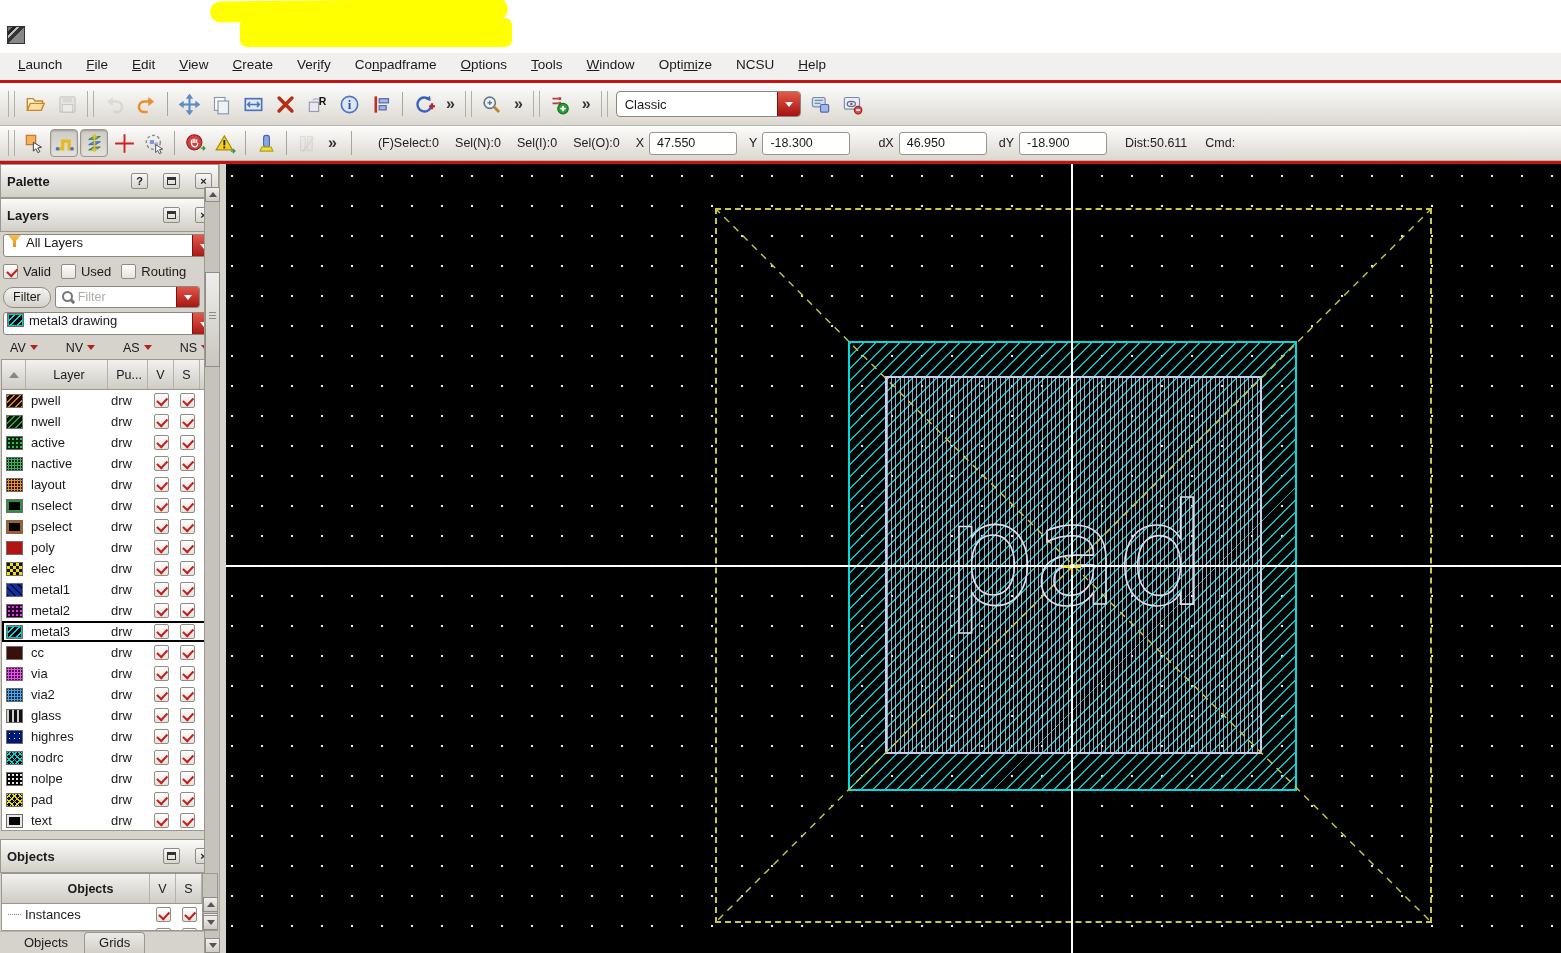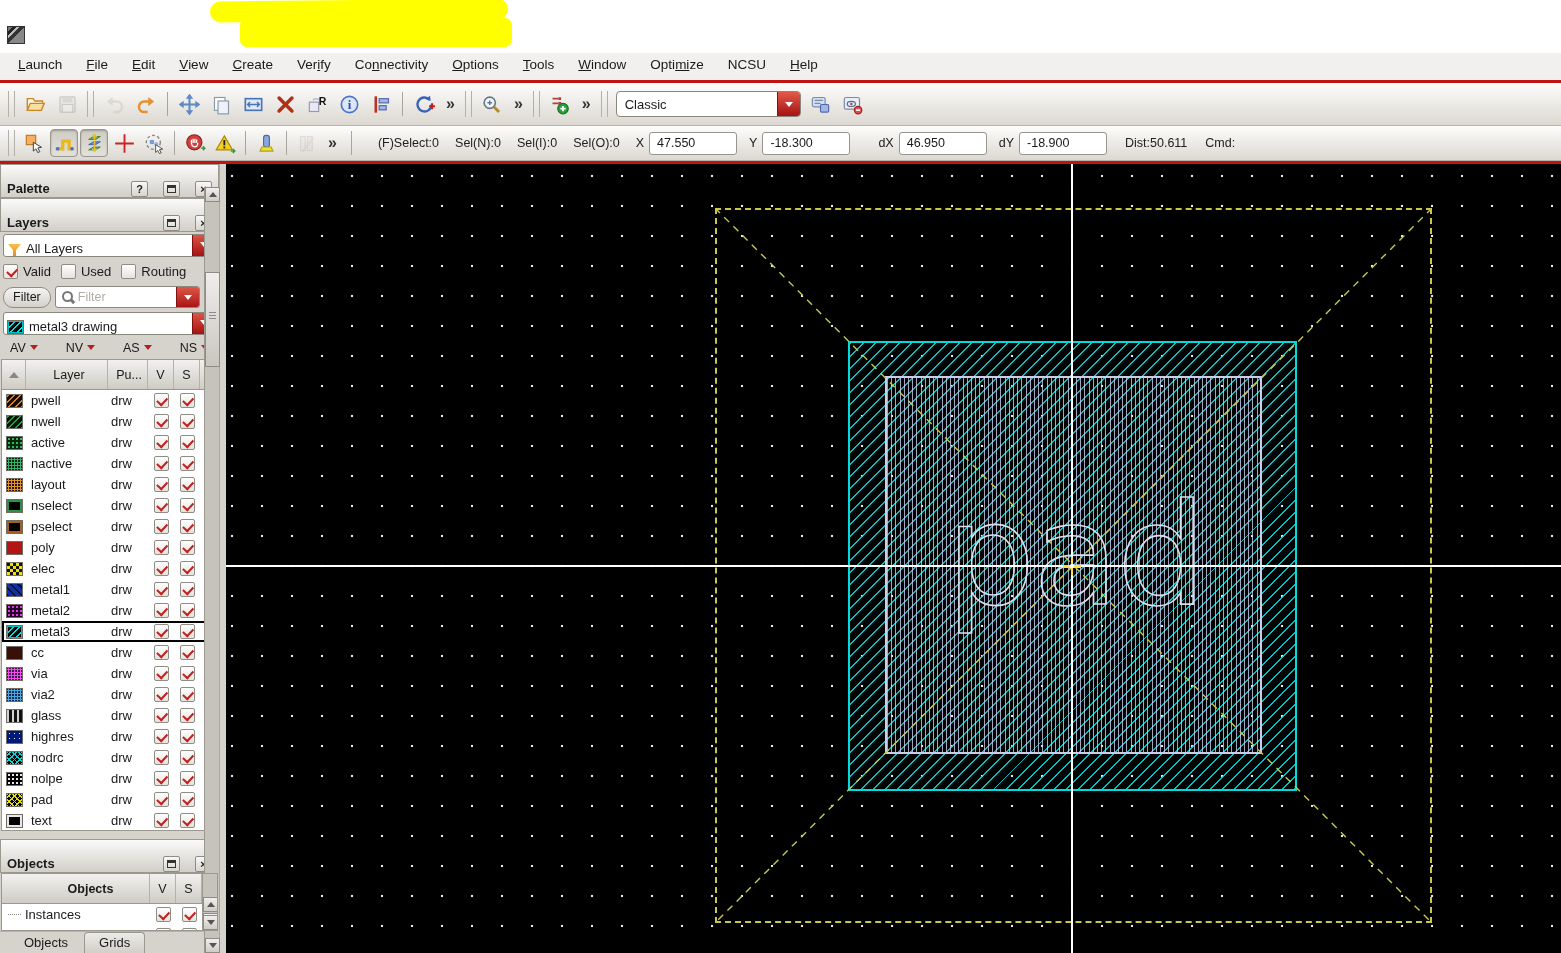--- a/index.html
+++ b/index.html
@@ -43,26 +43,26 @@
 
   .statwrap { display:flex; align-items:center; margin-left:22px; gap:16px; }
   .stat { font-size:12.5px; color:#222; white-space:nowrap; }
   .fieldwrap { display:flex; align-items:center; margin-left:10px; gap:6px; }
   .flabel { font-size:12.5px; margin-left:6px; }
   .ffield { display:inline-block; width:88px; height:23px; line-height:21px; background:#fff; border:1px solid #98958e; border-radius:3px; padding-left:7px; font-size:12.5px; }
   .vbar { width:1px; height:24px; background:#a8a59e; margin:0 4px 0 8px; }
 
   
   .sidebar { position:absolute; left:0; top:164px; width:220px; height:789px; background:#d6d3cd; border-right:1px solid #aaa7a0; display:flex; flex-direction:column; }
-  .sec-h { height:24px; background:linear-gradient(#fafaf9,#d2cfc8); border:1px solid #9b988f; display:flex; font-weight:bold; font-size:13px; padding:16px 6px; gap:15px; flex:none; }
+  .sec-h { height:24px; background:linear-gradient(#fafaf9,#d2cfc8); border:1px solid #9b988f; display:flex; align-items:center; font-weight:bold; font-size:13px; padding:16px 6px; gap:15px; flex:none; }
   .sec-h .t { flex:1; }
   .winbtn { width:17px; height:16px; background:linear-gradient(#f8f8f8,#d8d5cf); border:1px solid #8f8c85; border-radius:2px; font-size:11px; font-weight:bold; display:flex; align-items:center; justify-content:center; color:#222; }
   .float-ic { width:9px; height:8px; border:1.5px solid #333; border-top-width:3px; }
   .row { display:flex; align-items:center; padding:2px 3px; flex:none; }
-  .combo { flex:1; display:flex; align-items:flex-end; height:23px; background:#fff; border:1px solid #8a877f; border-radius:3px; overflow:hidden; gap:5px; }
+  .combo { flex:1; display:flex; align-items:flex-start; height:23px; background:#fff; border:1px solid #8a877f; border-radius:3px; overflow:hidden; gap:5px; }
   .combo .lbl { flex:1; font-size:13px; white-space:nowrap; }
   .funnel { width:13px; height:12px; margin-left:4px; background:linear-gradient(#f8c050,#e09020); clip-path:polygon(0 0,100% 0,62% 50%,62% 100%,38% 100%,38% 50%); flex:none; }
   .cb { width:15px; height:15px; background:linear-gradient(#fefefe,#e6e3dd); border:1px solid #8f8c85; border-radius:2px; position:relative; flex:none; }
   .cb.checked::after { content:""; position:absolute; left:2.5px; top:3px; width:8px; height:4.5px; border-left:2.5px solid #c32020; border-bottom:2.5px solid #c32020; transform:rotate(-47deg); }
   .check-item { display:flex; align-items:center; gap:5px; font-size:13px; margin-right:10px; }
   .pillbtn { height:21px; padding:0 9px; border:1px solid #8f8c85; border-radius:10px; background:linear-gradient(#f5f4f2,#d4d1ca); font-size:12.5px; display:flex; align-items:center; flex:none; }
   .searchbox { flex:1; display:flex; align-items:center; height:22px; background:#fff; border:1px solid #8a877f; border-radius:3px; margin-left:4px; overflow:hidden; }
   .mag { width:14px; height:14px; position:relative; margin:0 3px 0 5px; flex:none; }
   .mag::before { content:""; position:absolute; left:1px; top:1px; width:7px; height:7px; border:2px solid #777; border-radius:50%; }
   .mag::after { content:""; position:absolute; left:10px; top:9px; width:2.5px; height:5px; background:#777; transform:rotate(-45deg); }
@@ -162,21 +162,21 @@
   <div class="app-icon"></div>
 </div>
 
 <div class="menubar">
     <div class="menu-item"><span class="pre"></span><span class="u">L</span><span class="post">aunch</span></div>
     <div class="menu-item"><span class="pre"></span><span class="u">F</span><span class="post">ile</span></div>
     <div class="menu-item"><span class="pre"></span><span class="u">E</span><span class="post">dit</span></div>
     <div class="menu-item"><span class="pre"></span><span class="u">V</span><span class="post">iew</span></div>
     <div class="menu-item"><span class="pre"></span><span class="u">C</span><span class="post">reate</span></div>
     <div class="menu-item"><span class="pre">Ver</span><span class="u">i</span><span class="post">fy</span></div>
-    <div class="menu-item"><span class="pre">Co</span><span class="u">n</span><span class="post">nectivity</span></div>
+    <div class="menu-item"><span class="pre">Co</span><span class="u">n</span><span class="post">padframe</span></div>
     <div class="menu-item"><span class="pre"></span><span class="u">O</span><span class="post">ptions</span></div>
     <div class="menu-item"><span class="pre"></span><span class="u">T</span><span class="post">ools</span></div>
     <div class="menu-item"><span class="pre"></span><span class="u">W</span><span class="post">indow</span></div>
     <div class="menu-item"><span class="pre">Opti</span><span class="u">mi</span><span class="post">ze</span></div>
     <div class="menu-item"><span class="pre">NCSU</span><span class="u"></span><span class="post"></span></div>
     <div class="menu-item"><span class="pre"></span><span class="u">H</span><span class="post">elp</span></div>
   </div>
 
 <div class="redline redline1"></div>
 

